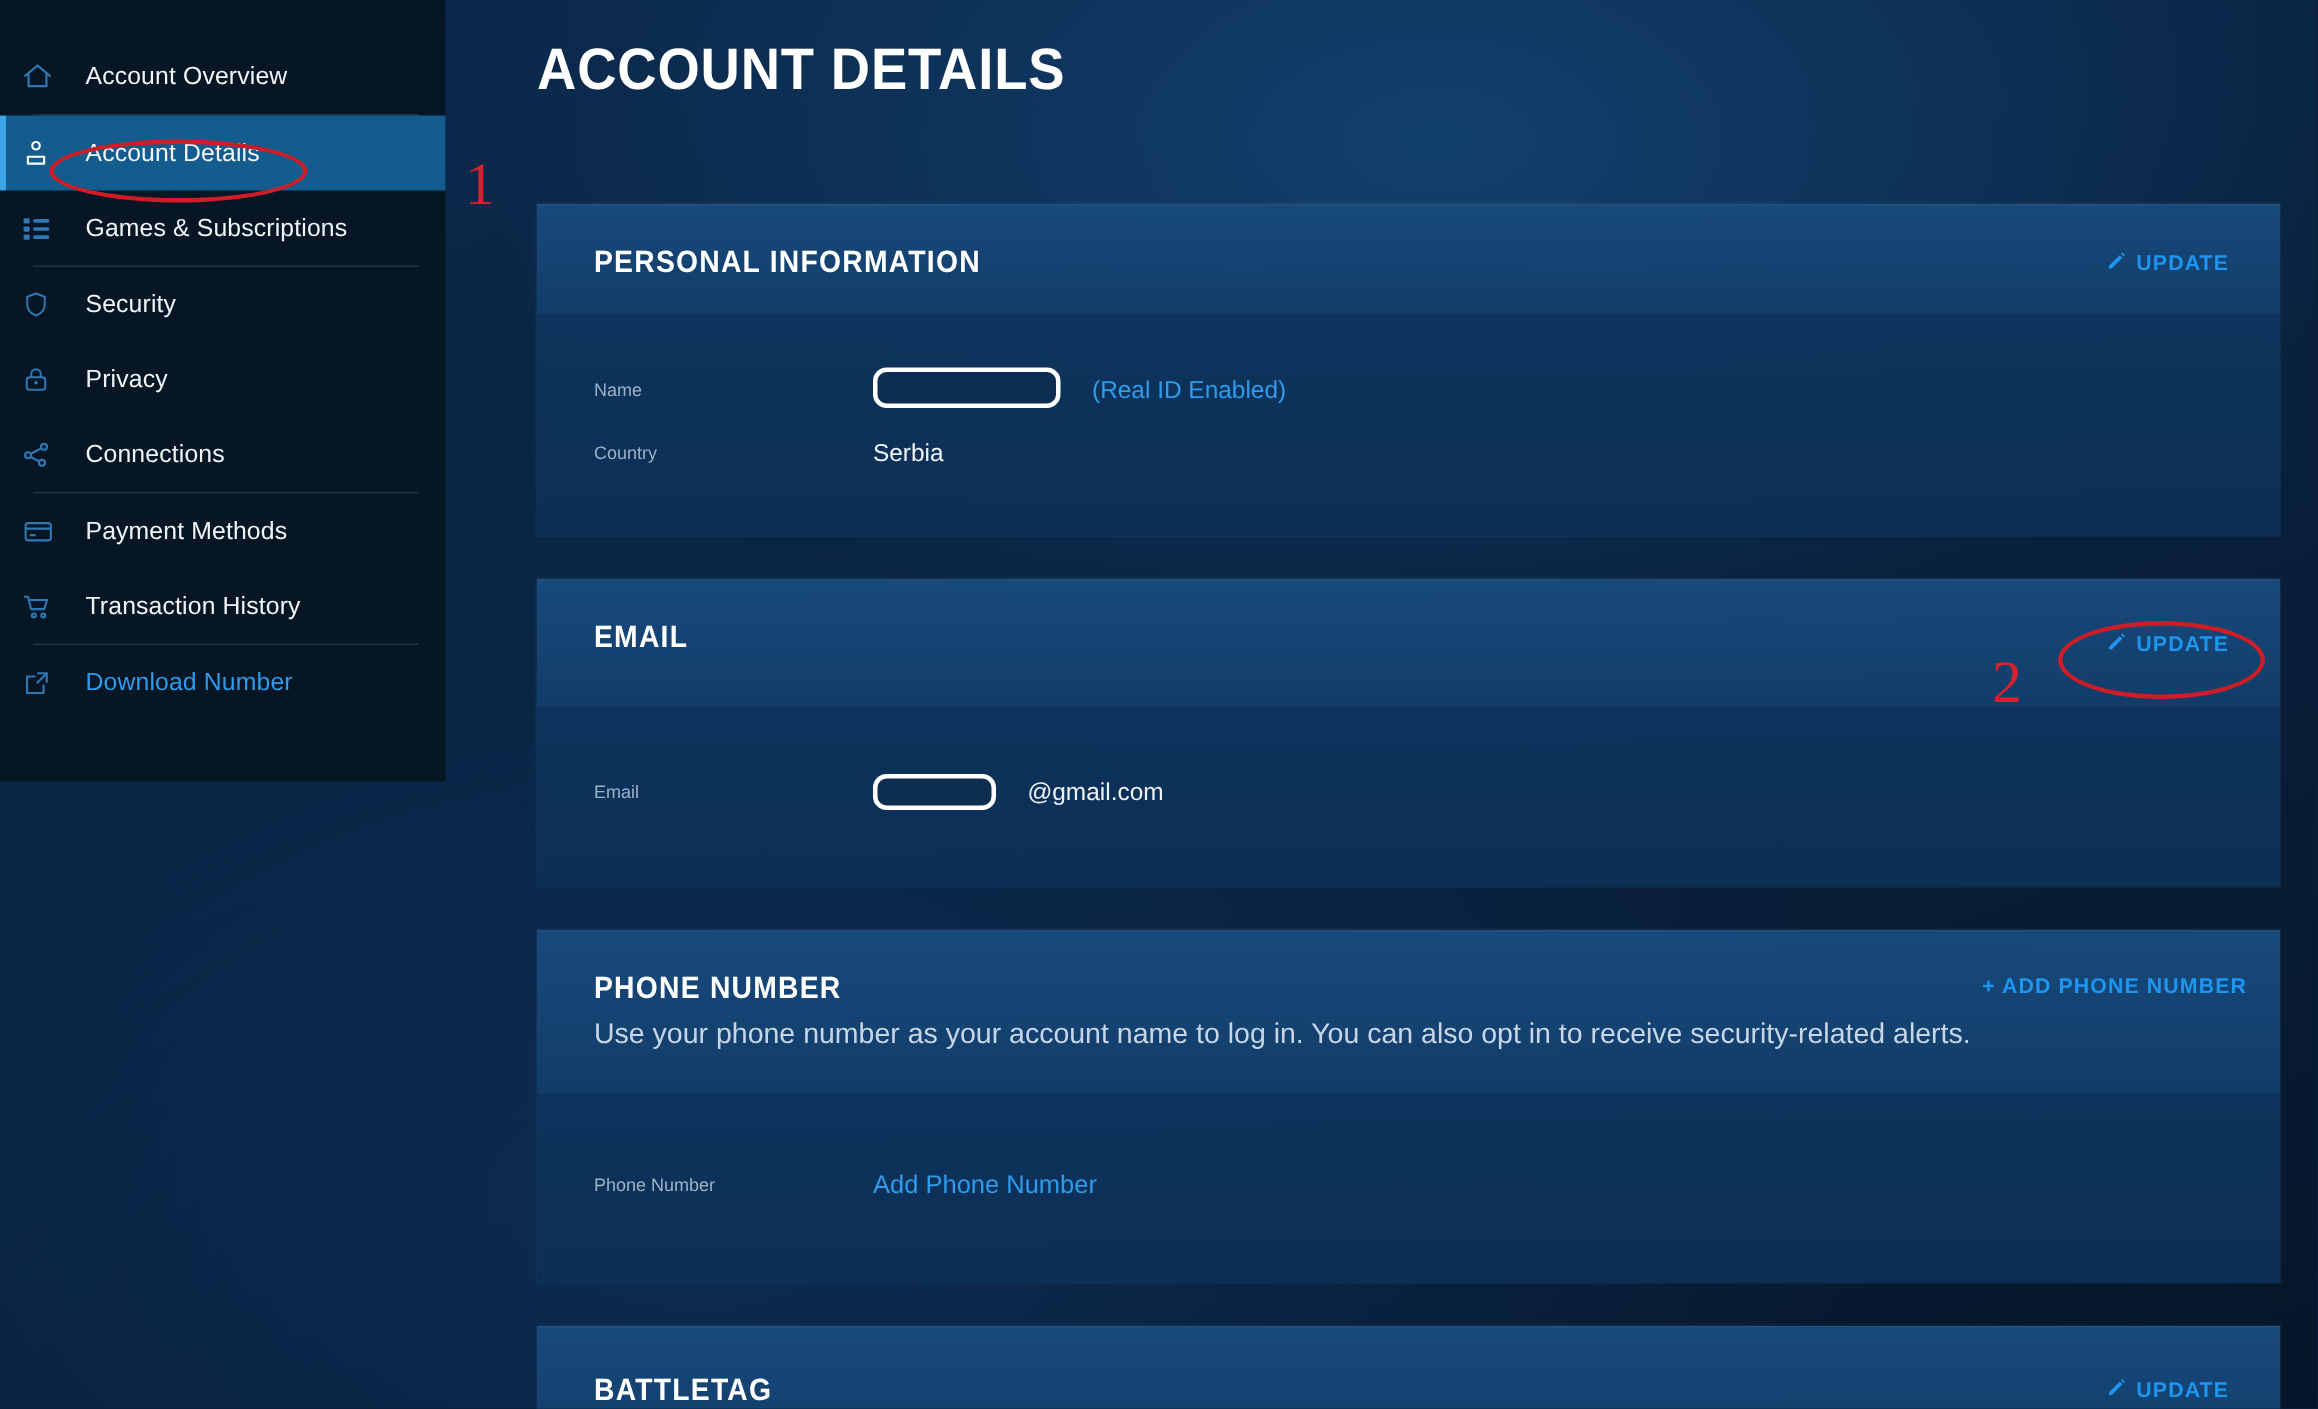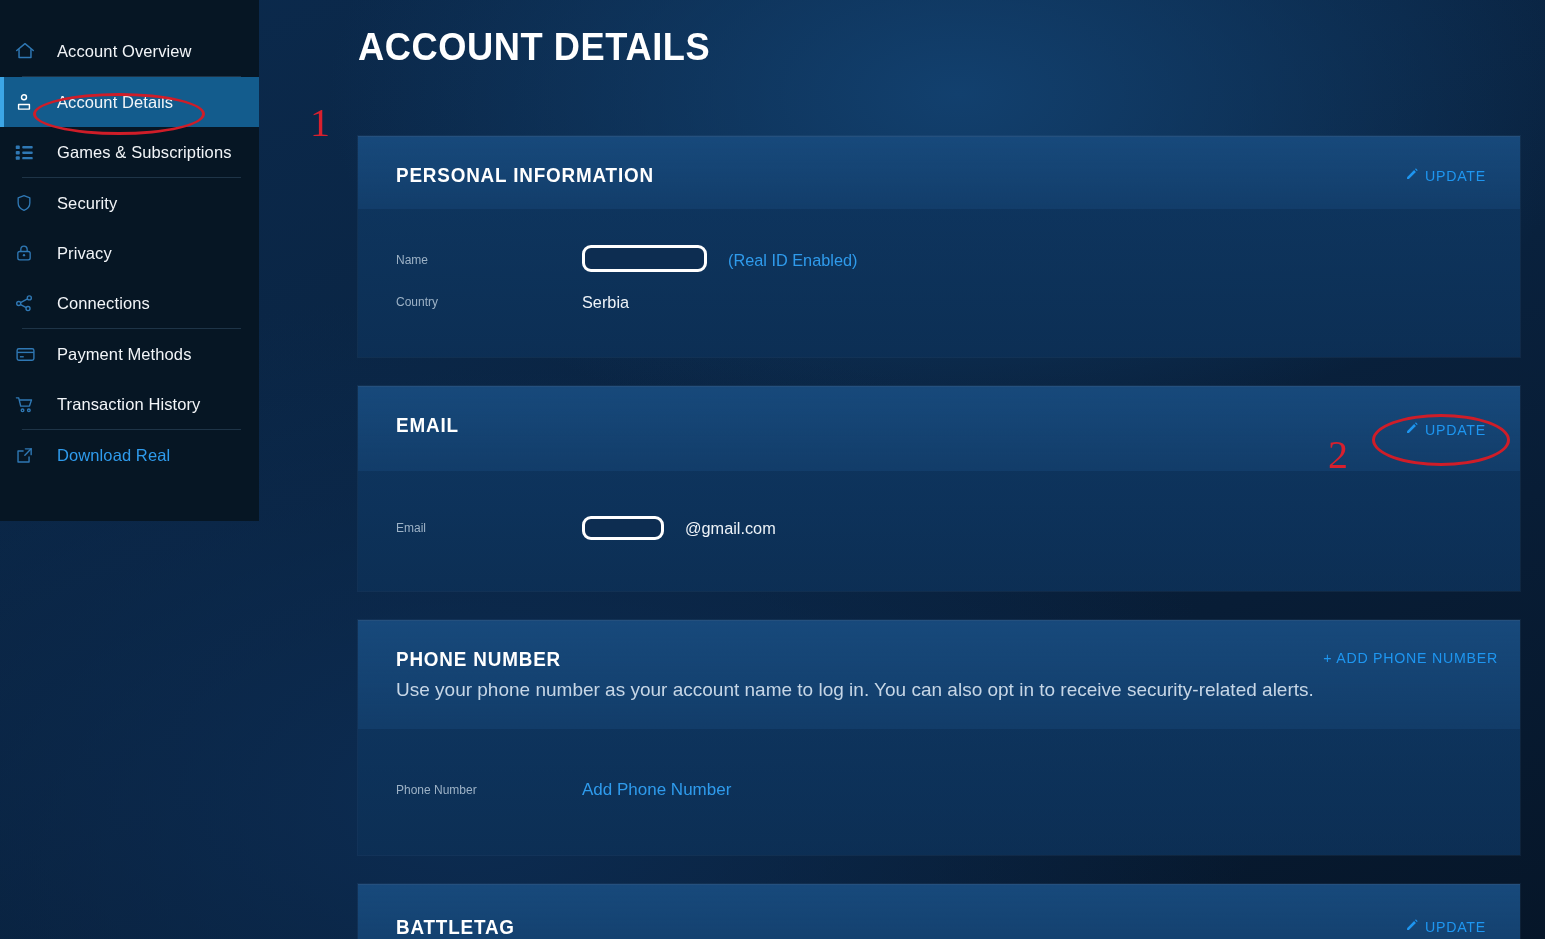--- a/index.html
+++ b/index.html
@@ -23,21 +23,21 @@
     background:
       radial-gradient(ellipse 900px 500px at 62% 10%, #12406e 0%, rgba(18,64,110,0) 70%),
       radial-gradient(ellipse 1100px 700px at 30% 85%, #0c2c52 0%, rgba(12,44,82,0) 72%),
       linear-gradient(160deg, #0b2a4d 0%, #0a2544 35%, #081d36 70%, #061629 100%);
   }
 
   
   .sidebar {
     position: absolute;
     left: 0; top: 0;
-    width: 259px;
+    width: 297px;
     height: 521px;
     background: #061624;
     z-index: 5;
   }
 
   .nav-item {
     position: relative;
     display: flex;
     align-items: center;
     height: 50px;
@@ -139,21 +139,21 @@
 
   .head-action {
     position: absolute;
     right: 34px;
     top: 30px;
     display: flex;
     align-items: center;
     gap: 6px;
     color: #1e96f0;
     font-size: 14.2px;
-    font-weight: 400;
+    font-weight: 700;
     letter-spacing: .75px;
     cursor: pointer;
     white-space: nowrap;
   }
   .head-action .pencil { display: block; }
 
   .card-body {
     padding: 30px 38px 34px 38px;
     background: linear-gradient(180deg, rgba(11,46,85,0.55) 0%, rgba(10,41,76,0.55) 100%);
   }
@@ -312,21 +312,21 @@
   <div class="nav-sep"></div>
 
   <div class="nav-item link">
     <span class="ico">
       <svg class="i" width="21" height="21" viewBox="0 0 24 24" fill="none" stroke="#2f78b4" stroke-width="1.6" stroke-linecap="round" stroke-linejoin="round">
           <path d="M13 4.4h6.6V11"></path>
           <path d="M19.6 4.4 12.4 11.6"></path>
           <path d="M17.2 13.6v5.8H4.6V6.8h5.8"></path>
         </svg>
     </span>
-    <span class="lbl">Download Real</span>
+    <span class="lbl">Download Number</span>
   </div>
 </nav>
 
 <main class="content">
 
   <h1 class="page-title">ACCOUNT DETAILS</h1>
 
   <div class="cards">
 
     <section class="card">

